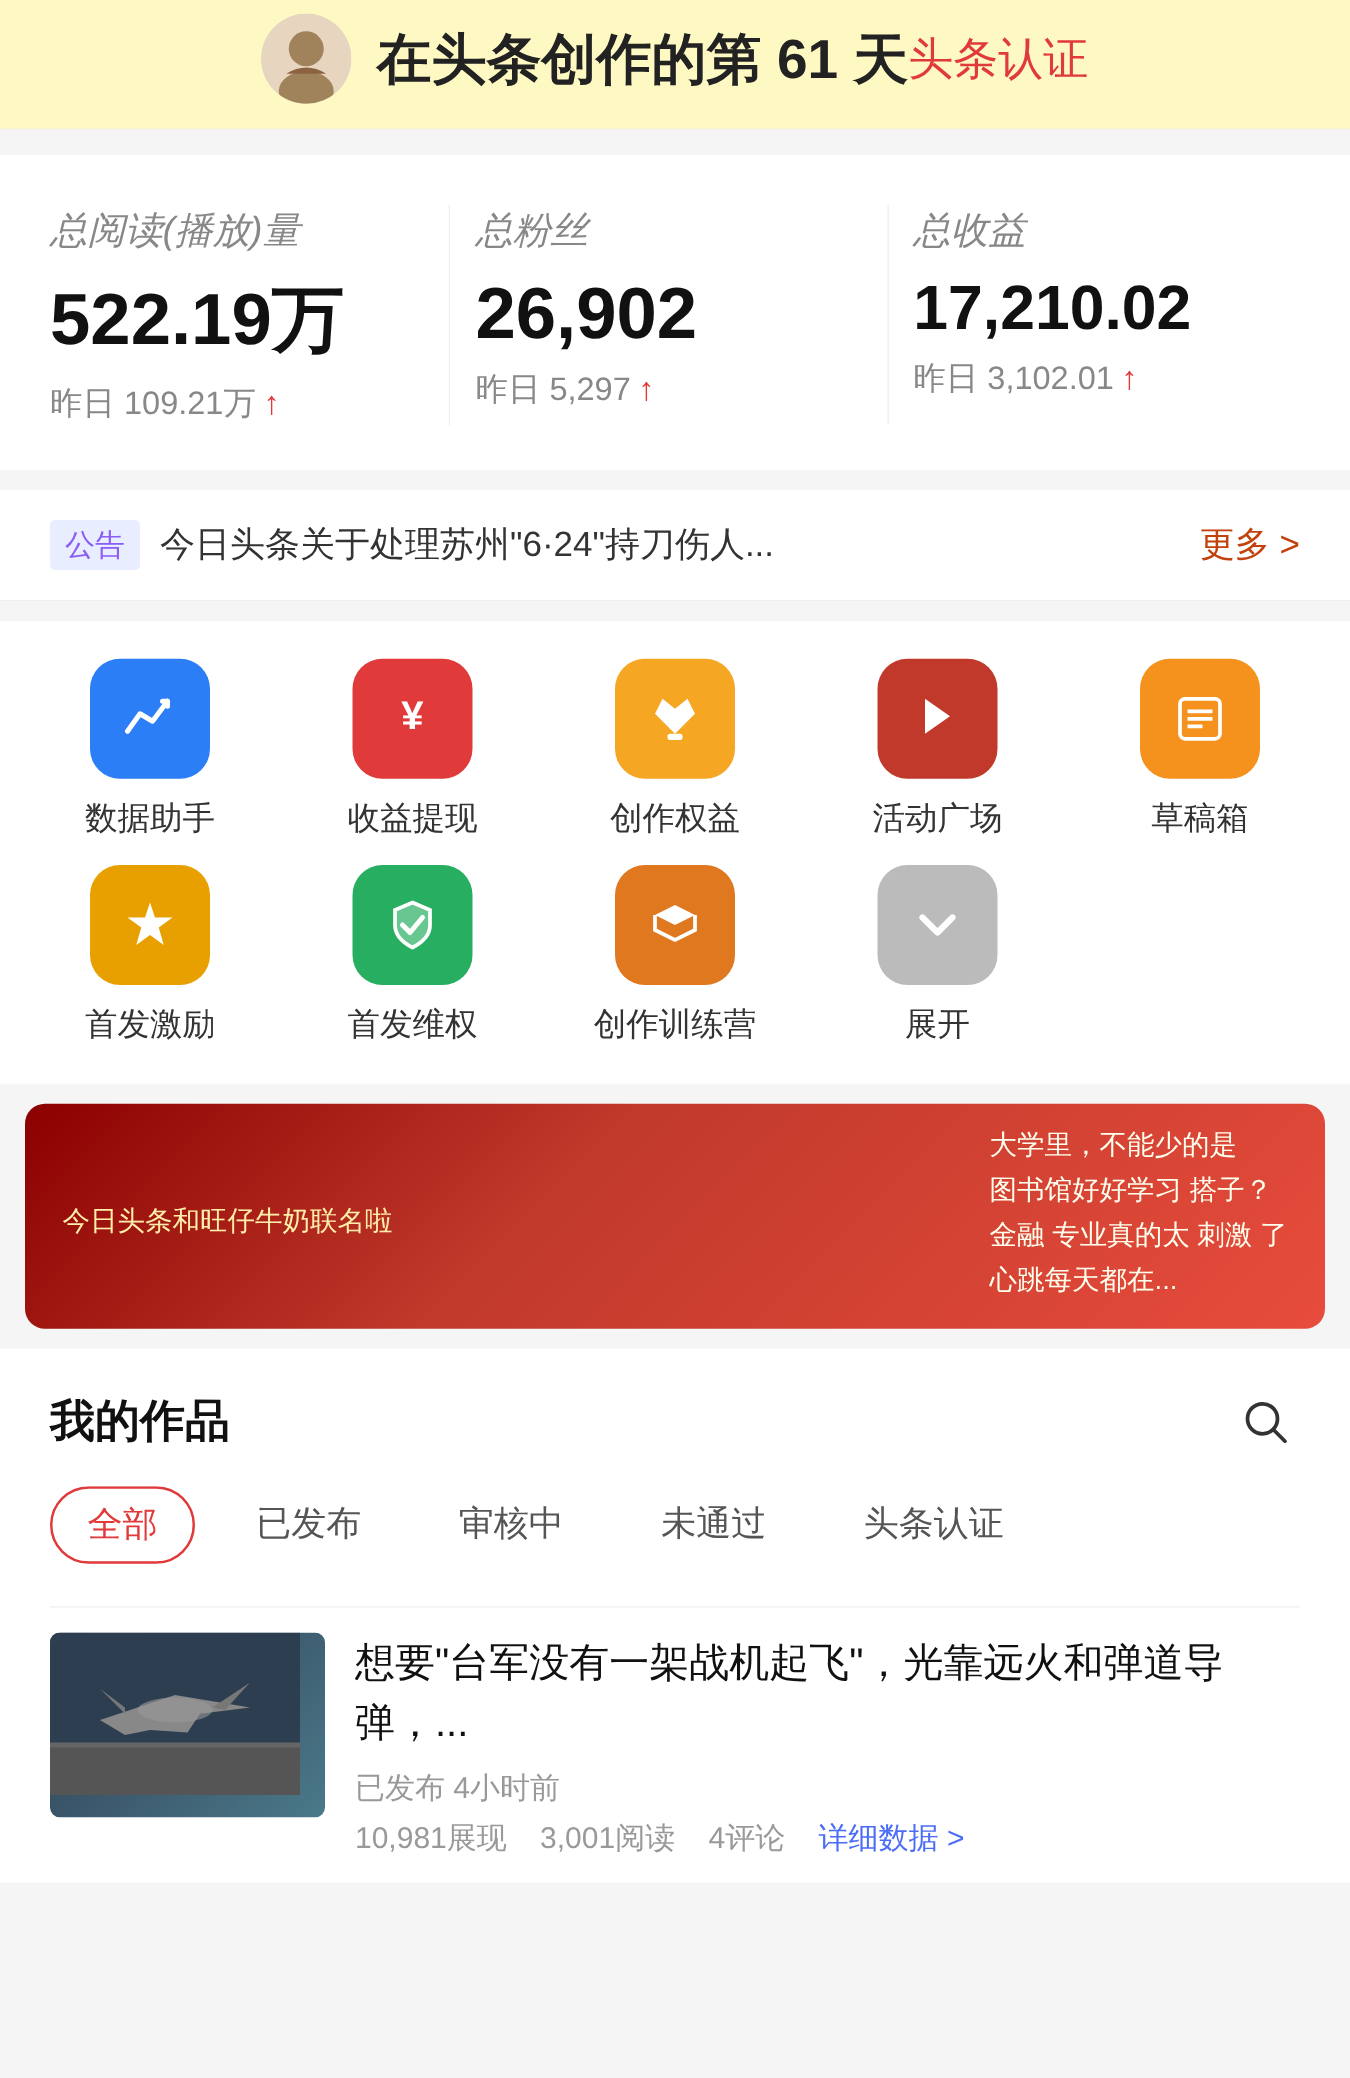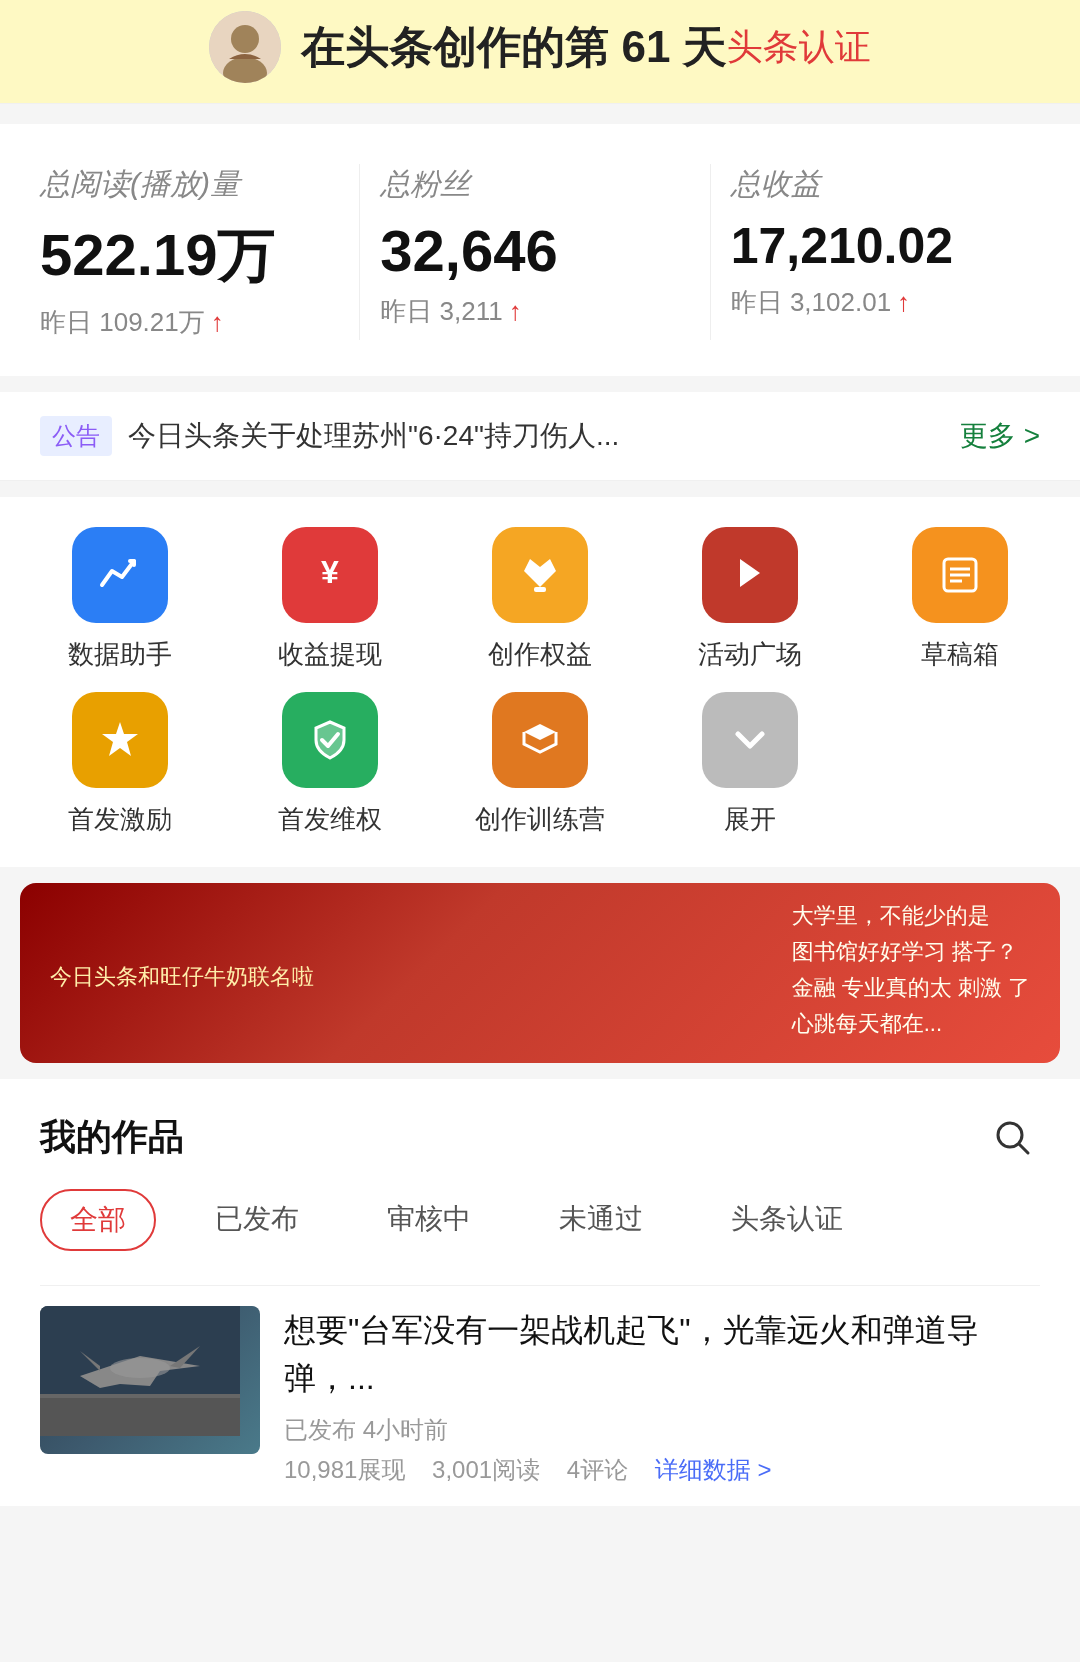--- a/index.html
+++ b/index.html
@@ -114,21 +114,21 @@
       border-radius: 4px;
       white-space: nowrap;
     }
     .notice-text {
       font-size: 28px;
       color: #333;
       flex: 1;
     }
     .notice-more {
       font-size: 28px;
-      color: #15803d;
+      color: #c2410c;
       white-space: nowrap;
       display: flex;
       align-items: center;
       gap: 4px;
     }
     
     .tools-section {
       background: #fff;
       padding: 30px 20px;
       margin-top: 16px;
@@ -228,21 +228,21 @@
     .search-icon-btn {
       width: 56px;
       height: 56px;
       display: flex;
       align-items: center;
       justify-content: center;
     }
     
     .filter-tabs {
       display: flex;
-      gap: 30px;
+      gap: 20px;
       margin-bottom: 30px;
       overflow-x: auto;
       padding-bottom: 4px;
     }
     .filter-tab {
       font-size: 28px;
       color: #555;
       padding: 10px 28px;
       border-radius: 40px;
       white-space: nowrap;
@@ -339,23 +339,23 @@
         <div class="stat-label">总阅读(播放)量</div>
         <div class="stat-value">522.19万</div>
         <div class="stat-sub">
           <span>昨日 109.21万</span>
           <span class="arrow-up">↑</span>
         </div>
       </div>
       <div class="divider-v"></div>
       <div class="stat-item" style="padding: 0 10px;">
         <div class="stat-label">总粉丝</div>
-        <div class="stat-value">32,646</div>
+        <div class="stat-value">26,902</div>
         <div class="stat-sub">
-          <span>昨日 3,211</span>
+          <span>昨日 5,297</span>
           <span class="arrow-up">↑</span>
         </div>
       </div>
       <div class="divider-v"></div>
       <div class="stat-item" style="padding-left: 10px;">
         <div class="stat-label">总收益</div>
         <div class="stat-value" style="font-size: 50px;">17,210.02</div>
         <div class="stat-sub">
           <span>昨日 3,102.01</span>
           <span class="arrow-up">↑</span>

